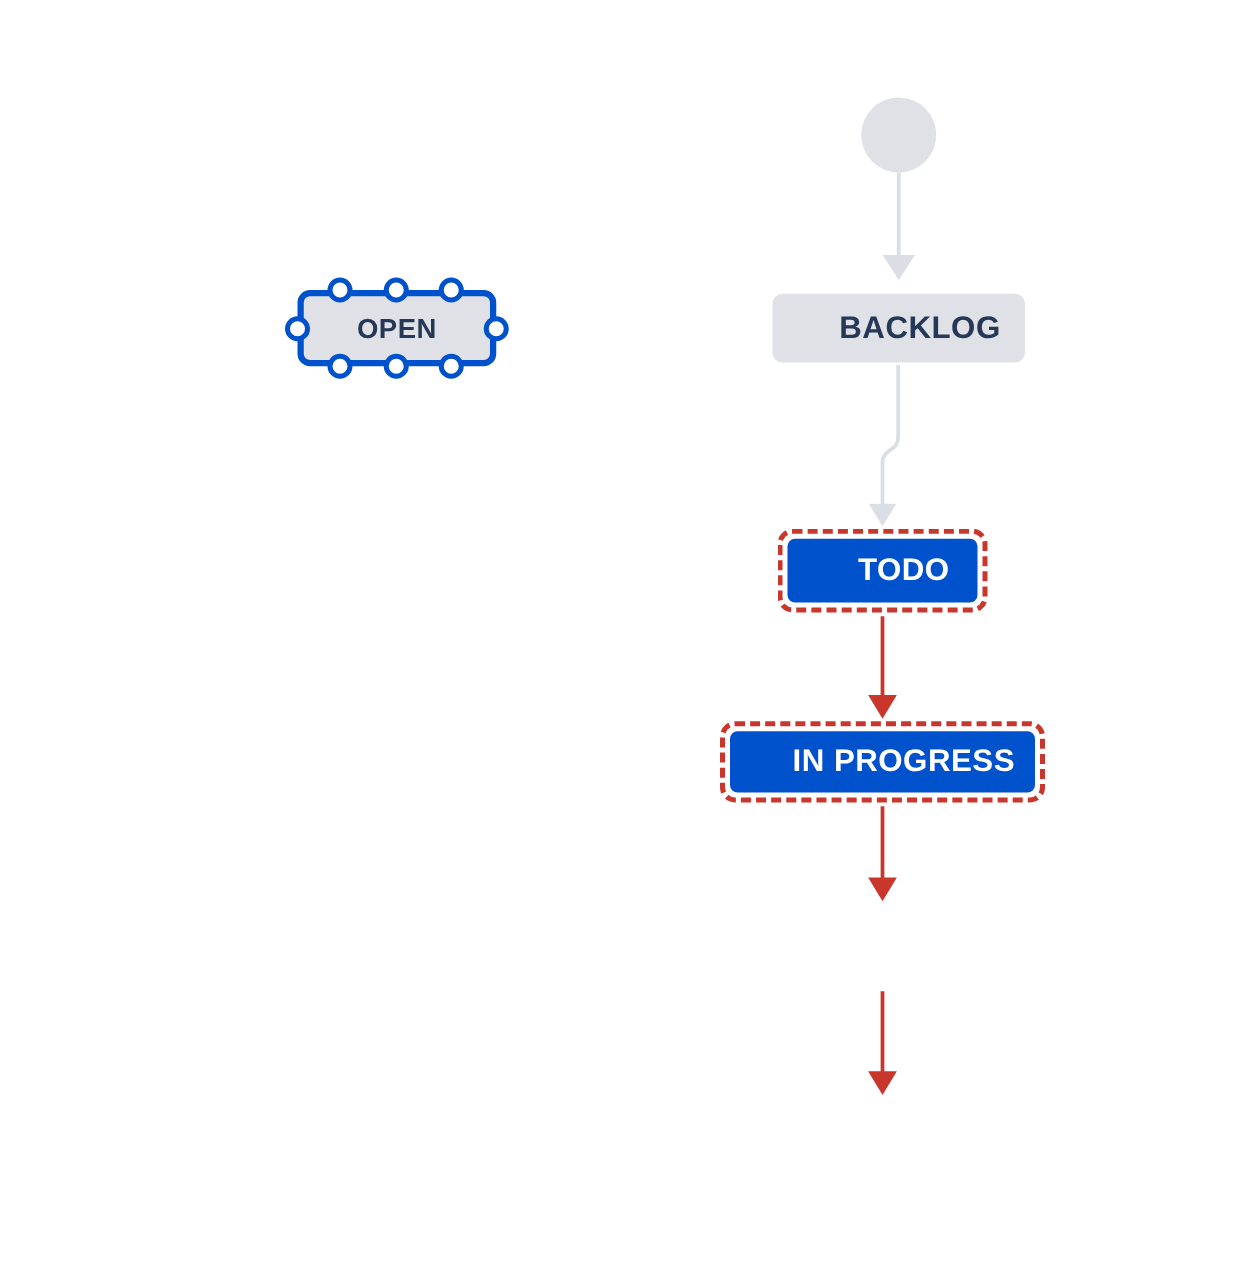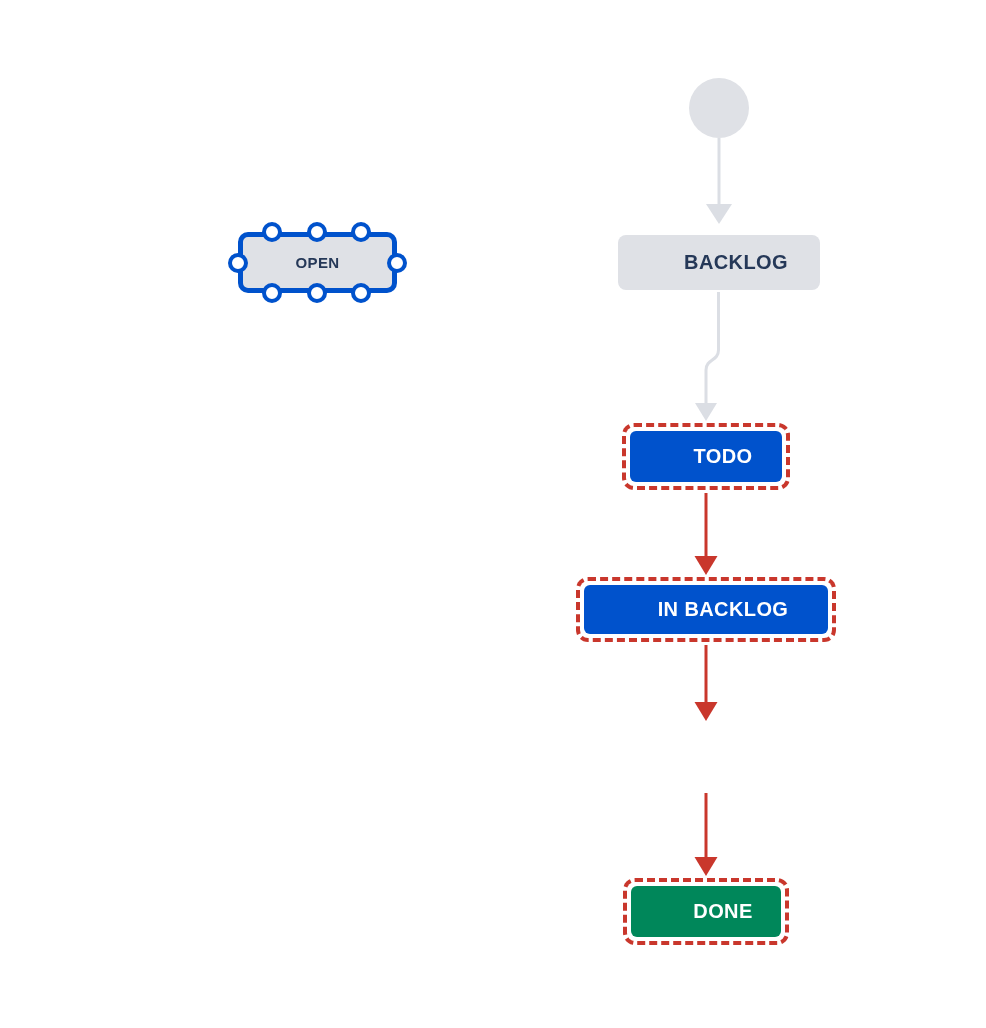--- a/index.html
+++ b/index.html
@@ -25,21 +25,21 @@
 
   .start-circle {
     position: absolute; left: 689px; top: 78px;
     width: 60px; height: 60px; border-radius: 50%;
     background: var(--neutral-fill, #dfe1e6);
   }
 
   .node {
     position: absolute;
     display: flex; align-items: center; justify-content: center;
-    font-weight: 700; font-size: 20px; letter-spacing: 0.4px;
+    font-weight: 700; font-size: 25px; letter-spacing: 0.4px;
     border-radius: 8px; box-sizing: border-box;
     cursor: default; user-select: none; padding-left: 34px;
   }
   .node-gray { background: var(--neutral-fill, #dfe1e6); color: var(--dark-text, #253858); }
   .node-blue { background: var(--blue-fill, #0052cc); color: var(--white-text, #ffffff); }
   .node-green { background: var(--green-fill, #00875a); color: var(--white-text, #ffffff); }
 
   .dash-wrap {
     position: absolute; box-sizing: border-box;
     border: 4px dashed var(--red-transition, #c9372c);
@@ -48,21 +48,21 @@
   .dash-wrap .node { position: relative; width: 100%; height: 100%; border-radius: 6px; }
 
   .selected-wrap { position: absolute; }
   .selected-box {
     width: 100%; height: 100%; box-sizing: border-box;
     border: 5px solid var(--selection-blue, #0052cc);
     border-radius: 10px;
     background: var(--neutral-fill, #dfe1e6);
     color: var(--dark-text, #253858);
     display: flex; align-items: center; justify-content: center;
-    font-weight: 700; font-size: 15px; letter-spacing: 0.4px;
+    font-weight: 700; font-size: 22px; letter-spacing: 0.4px;
     user-select: none;
   }
   .handle {
     position: absolute; width: 20px; height: 20px; box-sizing: border-box;
     border: 4px solid var(--selection-blue, #0052cc);
     background: #ffffff; border-radius: 50%;
   }
 </style>
 </head>
 <body>
@@ -113,24 +113,19 @@
   </div>
 
   <div class="dash-wrap" style="left:622px; top:423px; width:168px; height:67px;text-align:right;">
     <div class="node node-blue">
       <span>TODO</span>
     </div>
   </div>
 
   <div class="dash-wrap" style="left:576px; top:577px; width:260px; height:65px;">
     <div class="node node-blue">
-      <span>IN BACKLOG</span>
+      <span>IN PROGRESS</span>
     </div>
   </div>
 
 
-  <div class="dash-wrap" style="left:623px; top:878px; width:166px; height:67px;">
-    <div class="node node-green">
-      <span>DONE</span>
-    </div>
-  </div>
 
 </div>
 
 </body></html>

